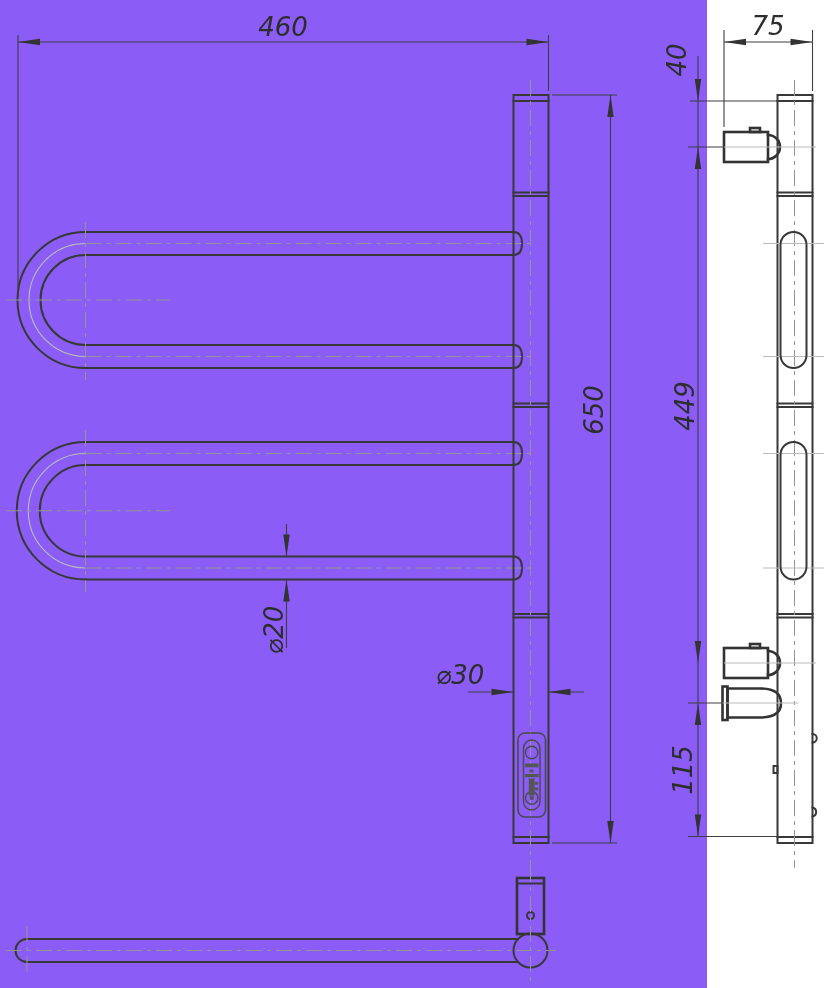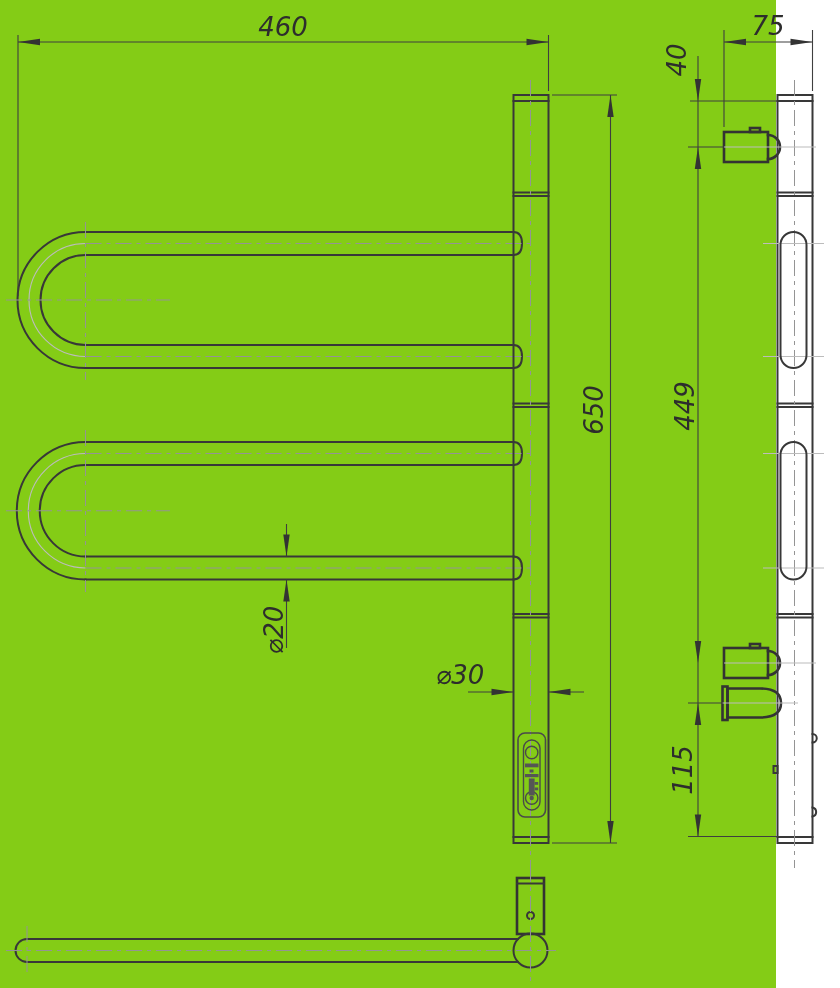--- a/index.html
+++ b/index.html
@@ -1,16 +1,16 @@
 <!DOCTYPE html>
 <html><head>
 <meta charset="utf-8">
 <style>
   html,body{margin:0;padding:0;background:#ffffff}
-  .stage{width:776px;height:988px;position:relative;background:#84cc16}
+  .stage{width:707px;height:988px;position:relative;background:#8b5cf6}
   svg{display:block}
   .ol{stroke:#383838;stroke-width:2;fill:none;stroke-linecap:square}
   .ol-h{stroke:#333333;stroke-width:2.6;fill:none;stroke-linecap:square}
   .thin{stroke:#3f3f3f;stroke-width:1.1;fill:none}
   .cl{stroke:#949494;stroke-width:1;fill:none;stroke-dasharray:16 5 4 5}
   .lt{stroke:#bcbcbc;stroke-width:1.1;fill:none}
   .arrow{fill:#333333;stroke:none}
   .dim-text{font:italic 26px "DejaVu Sans", sans-serif;fill:#2d2d2d}
   .logo-s{stroke:#4a4a4a;fill:none}
   .logo-f{fill:#555555;stroke:none}

